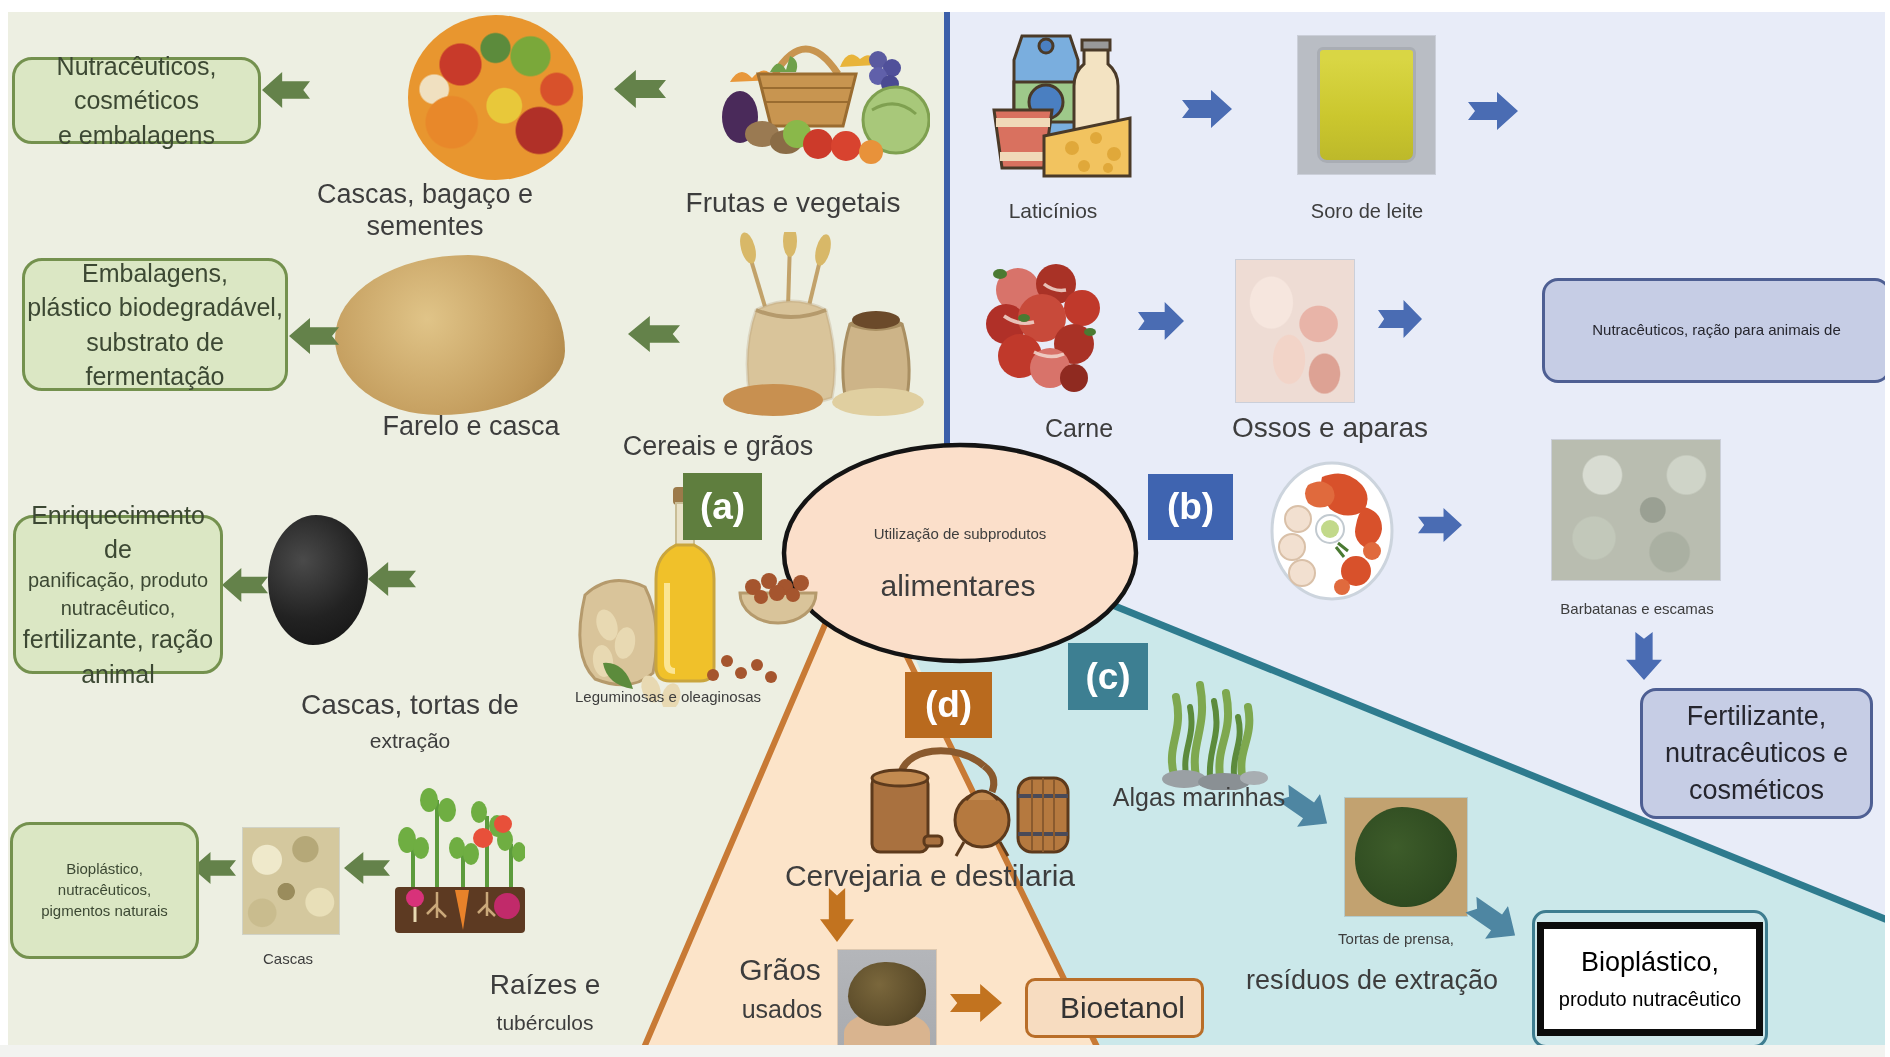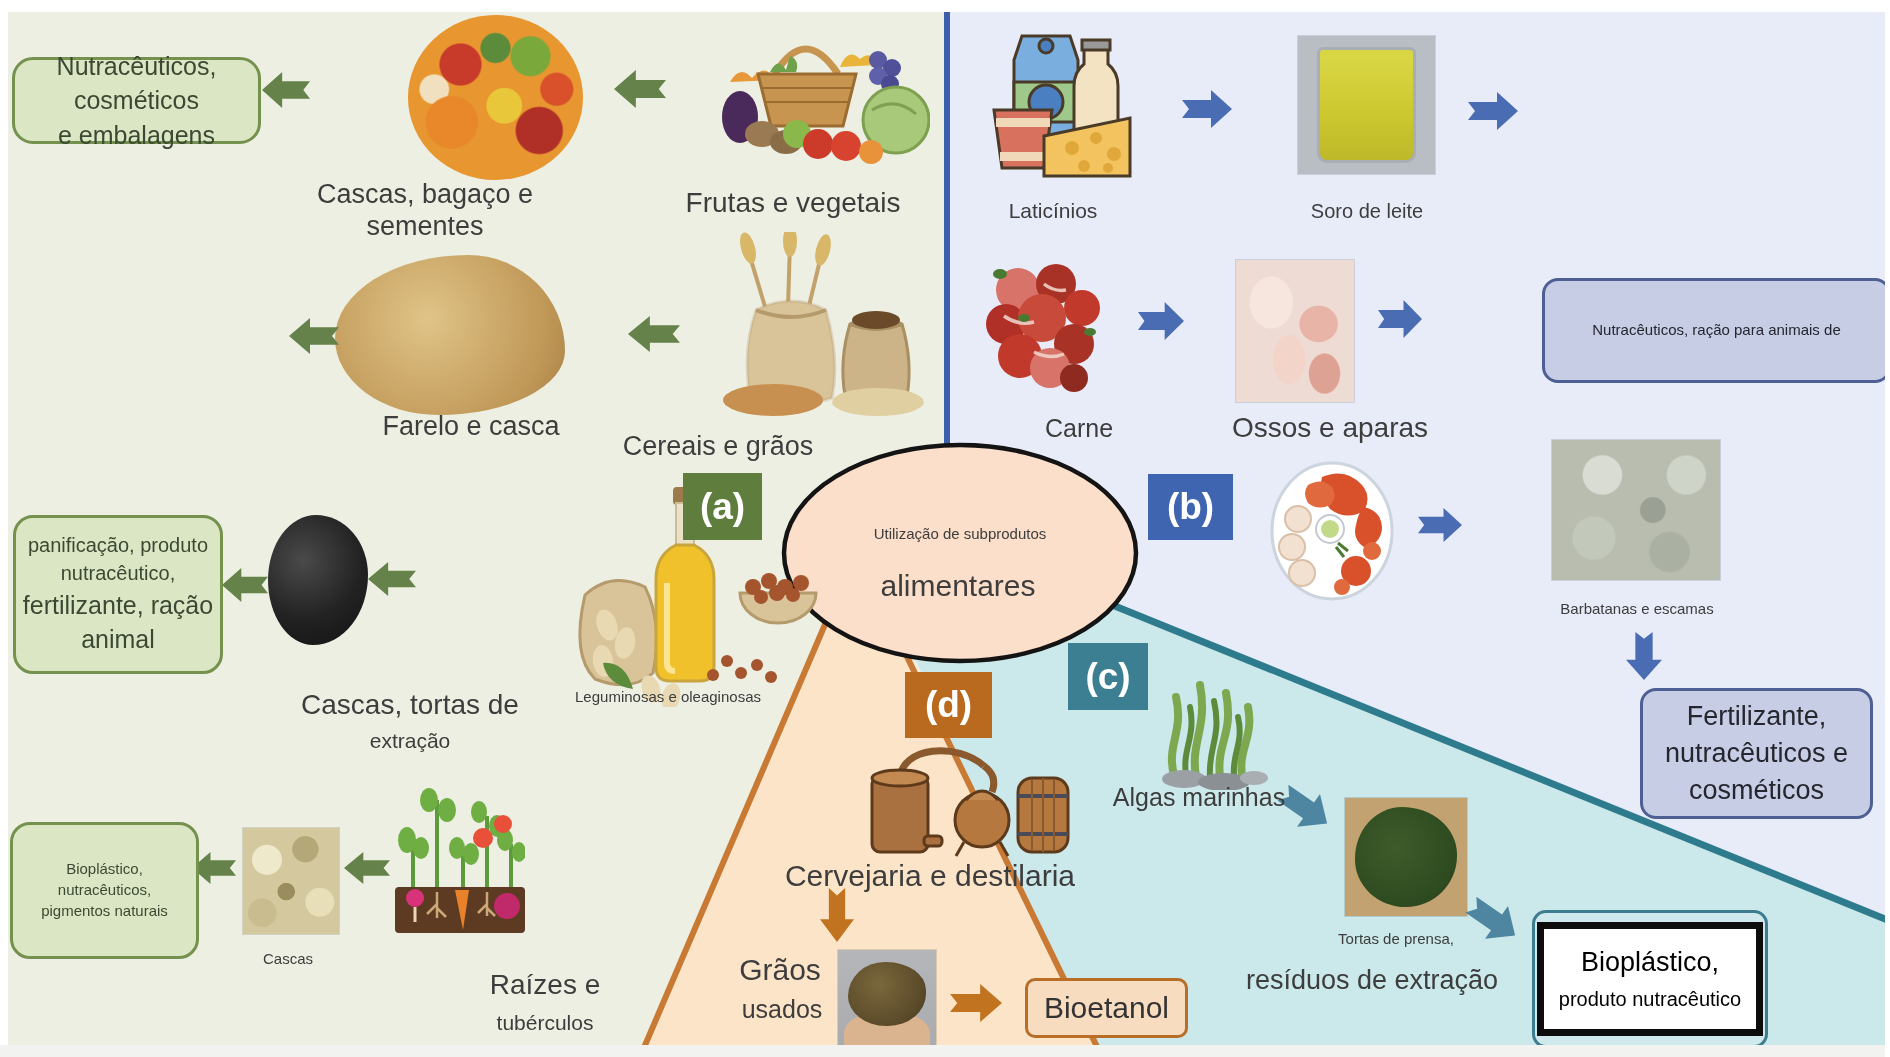--- a/index.html
+++ b/index.html
@@ -231,23 +231,27 @@
   <div class="t s28" style="left:793px;top:186px;">Frutas e vegetais</div>
   <div class="t s27" style="left:471px;top:410px;">Farelo e casca</div>
   <div class="t s27" style="left:718px;top:410px;margin-top:20px;">Cereais e grãos</div>
   <div class="t s28" style="left:410px;top:688px;">Cascas, tortas de</div>
   <div class="t s21" style="left:410px;top:728px;">extração</div>
   <div class="t s23" style="left:668px;top:688px;">Leguminosas e oleaginosas</div>
   <div class="t s23" style="left:288px;top:950px;">Cascas</div>
   <div class="t s28" style="left:545px;top:968px;">Raízes e</div>
   <div class="t s21" style="left:545px;top:1010px;">tubérculos</div>
 
-  <div class="obox green s25 pre" style="left:12px;top:57px;width:243px;height:81px;border-radius:21px;">Nutracêuticos, cosméticos
+  <div class="obox green s25 pre" style="left:12px;top:57px;width:243px;height:81px;">Nutracêuticos, cosméticos
 e embalagens</div>
+  <div class="obox green s25 pre" style="left:22px;top:258px;width:260px;height:127px;">Embalagens,
+plástico biodegradável,
+substrato de fermentação</div>
   <div class="obox green" style="left:13px;top:515px;width:204px;height:153px;">
+    <div class="s25">Enriquecimento de</div>
     <div class="s20">panificação, produto nutracêutico,</div>
     <div class="s25">fertilizante, ração animal</div>
   </div>
   <div class="obox green s23 pre" style="left:10px;top:822px;width:183px;height:131px;">Bioplástico,
 nutracêuticos,
 pigmentos naturais</div>
 
   <div class="arr arr-left ag" style="left:262px;top:72px;width:48px;height:36px;"></div>
   <div class="arr arr-left ag" style="left:614px;top:70px;width:52px;height:38px;"></div>
   <div class="arr arr-left ag" style="left:628px;top:316px;width:52px;height:36px;"></div>
@@ -419,21 +423,21 @@
   </div>
   <div class="img photo graos-photo" style="left:838px;top:950px;width:98px;height:97px;">
     <div class="graos-hand"></div>
     <div class="graos-blob"></div>
   </div>
 
   <div class="t s30" style="left:930px;top:858px;">Cervejaria e destilaria</div>
   <div class="t s30" style="left:780px;top:952px;">Grãos</div>
   <div class="t s25" style="left:782px;top:994px;">usados</div>
 
-  <div class="obox orange s30" style="left:1025px;top:978px;width:157px;height:54px;">Bioetanol</div>
+  <div class="obox orange s30" style="left:1025px;top:978px;width:157px;height:54px;padding-left:16px;">Bioetanol</div>
 
   <div class="arr arr-down ao" style="left:820px;top:888px;width:34px;height:54px;"></div>
   <div class="arr arr-right ao" style="left:950px;top:984px;width:52px;height:38px;"></div>
 
   <div class="frame" style="left:0;top:0;width:1890px;height:12px;"></div>
   <div class="frame" style="left:0;top:0;width:8px;height:1057px;"></div>
   <div class="frame" style="left:0;top:1045px;width:1890px;height:12px;background:#f2f3f0;"></div>
   <div class="frame" style="left:1885px;top:0;width:5px;height:1057px;"></div>
 </div>
 

